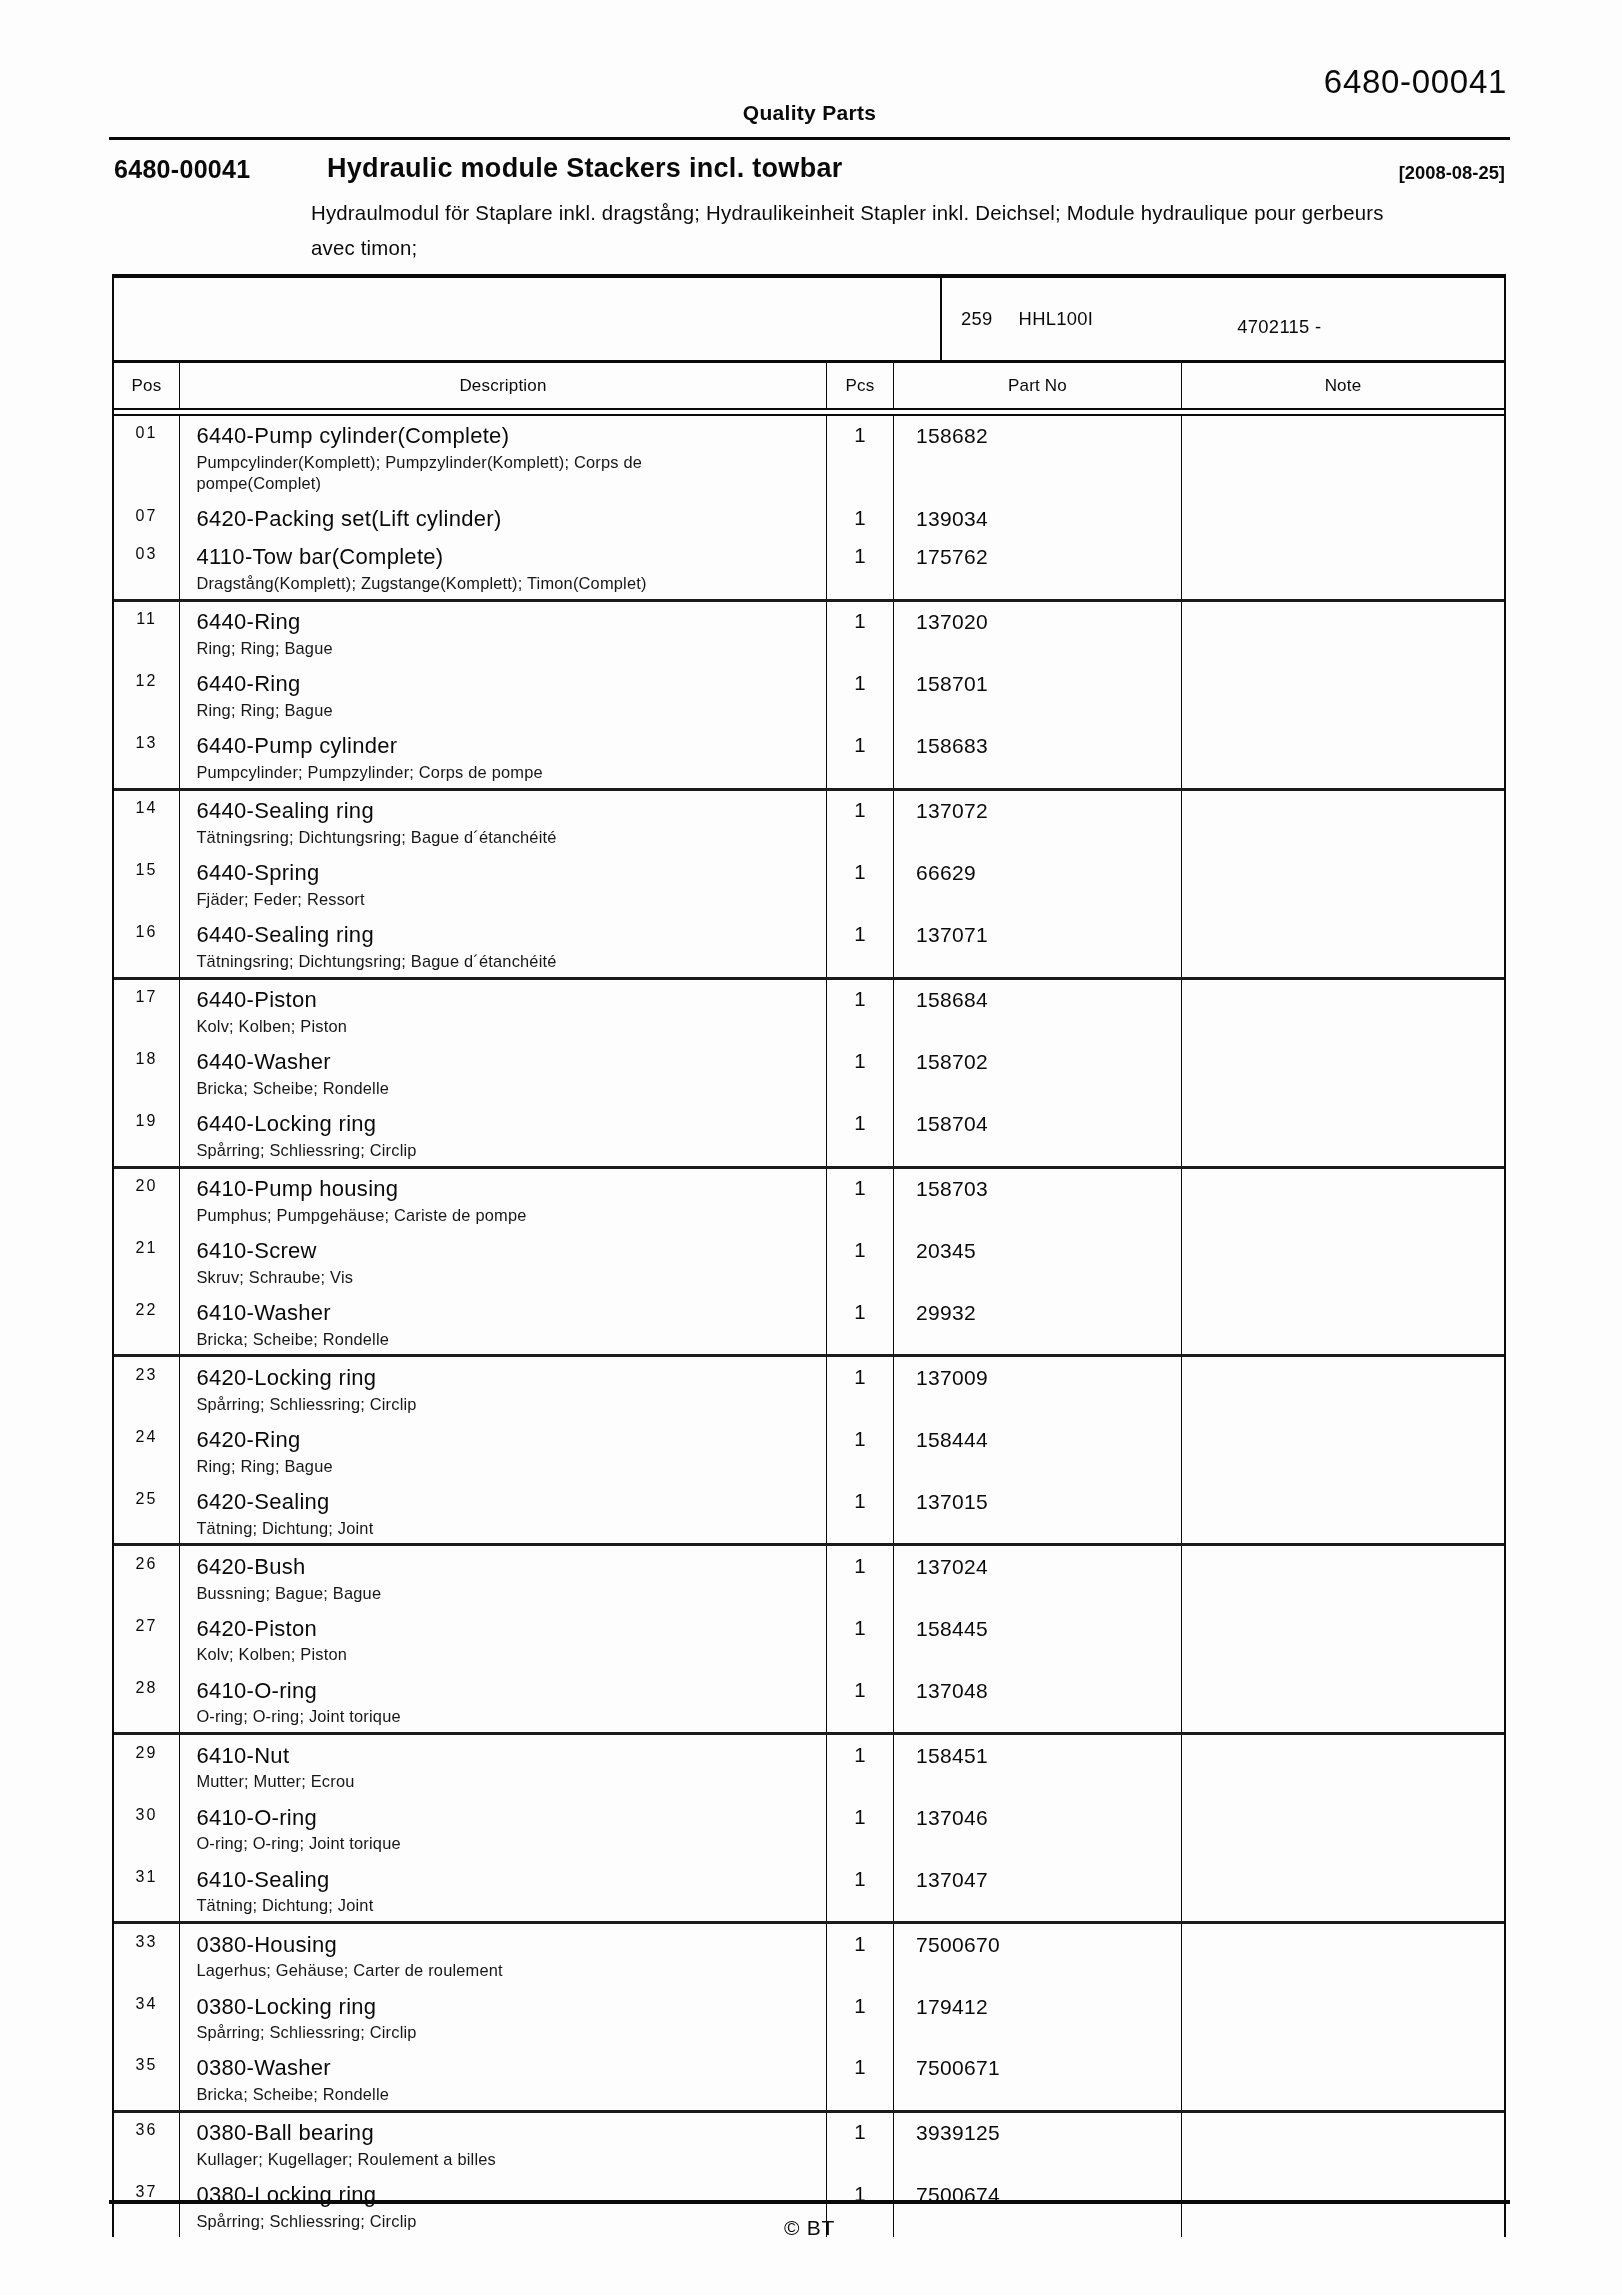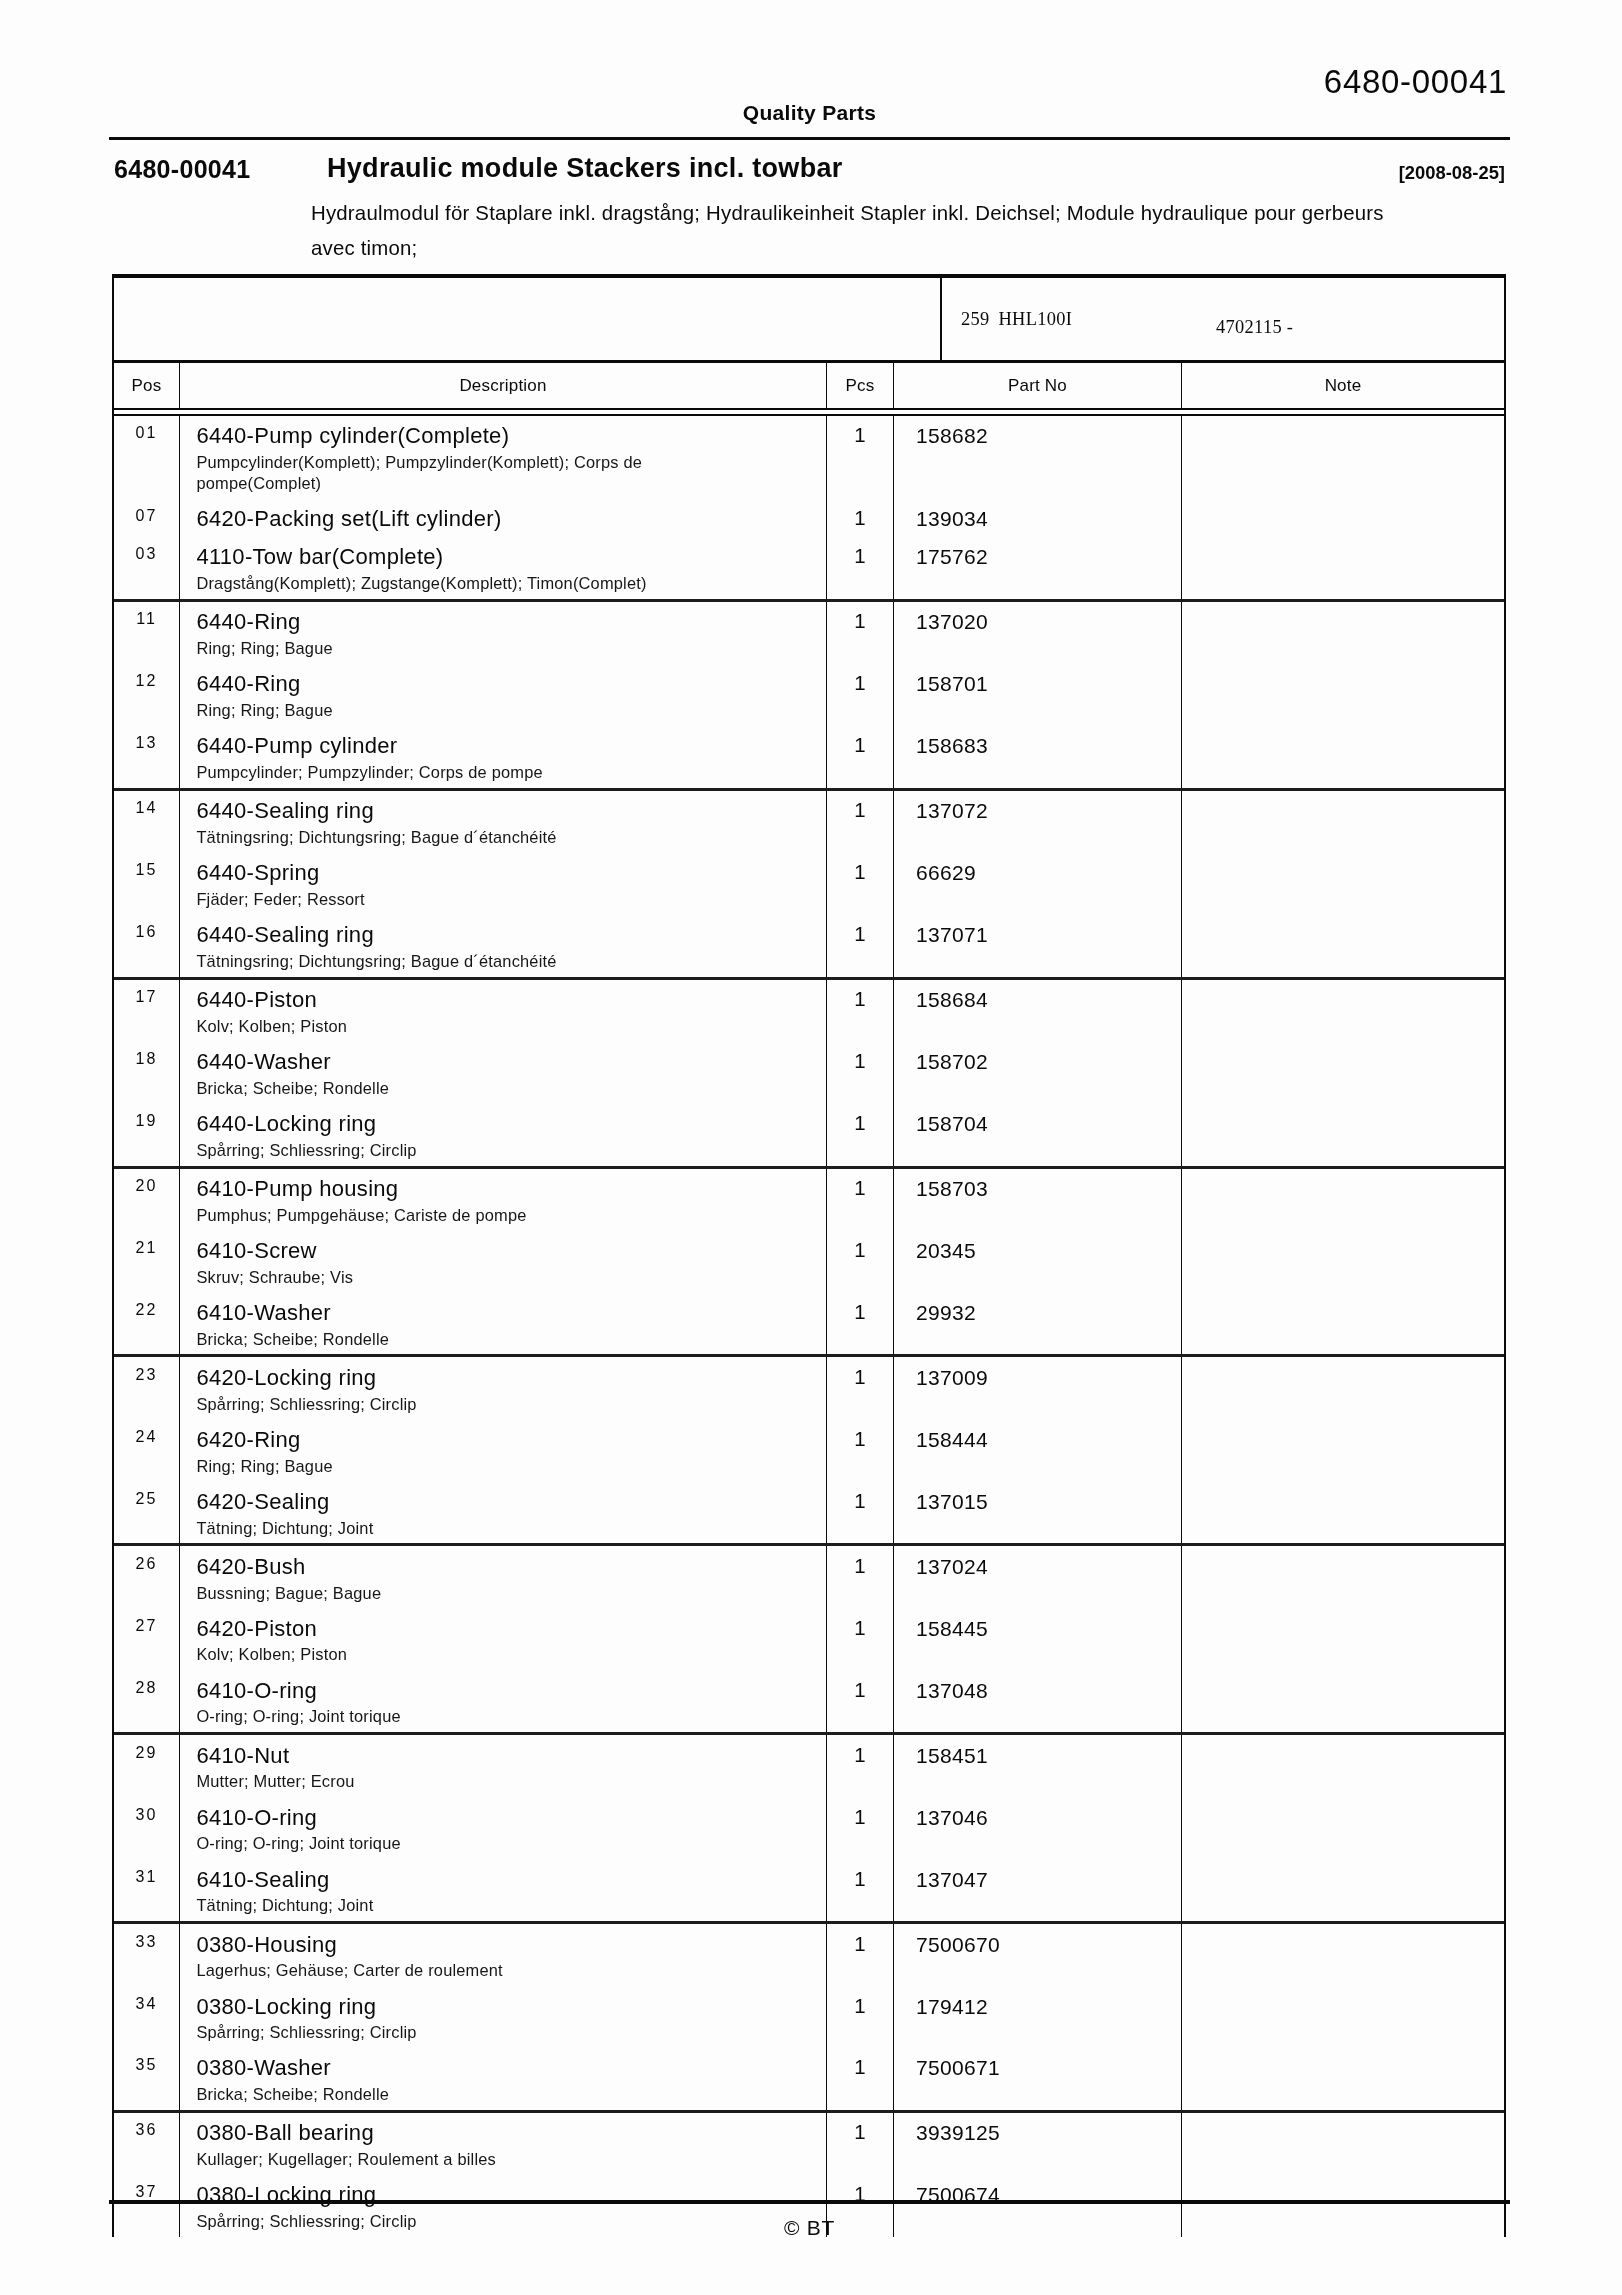--- a/index.html
+++ b/index.html
@@ -43,29 +43,29 @@
   
   .ptable{
     position:absolute;left:112px;top:274px;width:1394px;
     border-top:4.1px solid #0a0a0a;
     border-left:2px solid #0a0a0a;
     border-right:2px solid #0a0a0a;
     box-sizing:border-box;
   }
   .band{
     display:grid;grid-template-columns:826px 1fr;
-    height:82px;border-bottom:3.4px solid #0a0a0a;font-family:Liberation Serif, serif;
+    height:82px;border-bottom:3.4px solid #0a0a0a;
   }
   .band-right{
     border-left:2px solid #0a0a0a;
     display:flex;align-items:center;
     font-size:18.4px;letter-spacing:0.3px;
   }
   .band-right .m-code{margin-left:19px;}
-  .band-right .m-model{margin-left:9px;}
+  .band-right .m-model{margin-left:26px;}
   .band-right .m-serial{margin-left:144px;margin-top:16px;}
   .thead{
     display:grid;grid-template-columns:66px 647px 67px 288px 1fr;
     height:45px;align-items:center;
     font-size:17px;letter-spacing:0.2px;
   }
   .thead > div{height:100%;display:flex;align-items:center;justify-content:center;box-sizing:border-box;}
   .c-line{border-right:1.4px solid #0a0a0a;}
   .double-rule{height:4.1px;border-top:2px solid #0a0a0a;border-bottom:2px solid #0a0a0a;}
   .group{border-bottom:3.4px solid #1c1c1c;}

